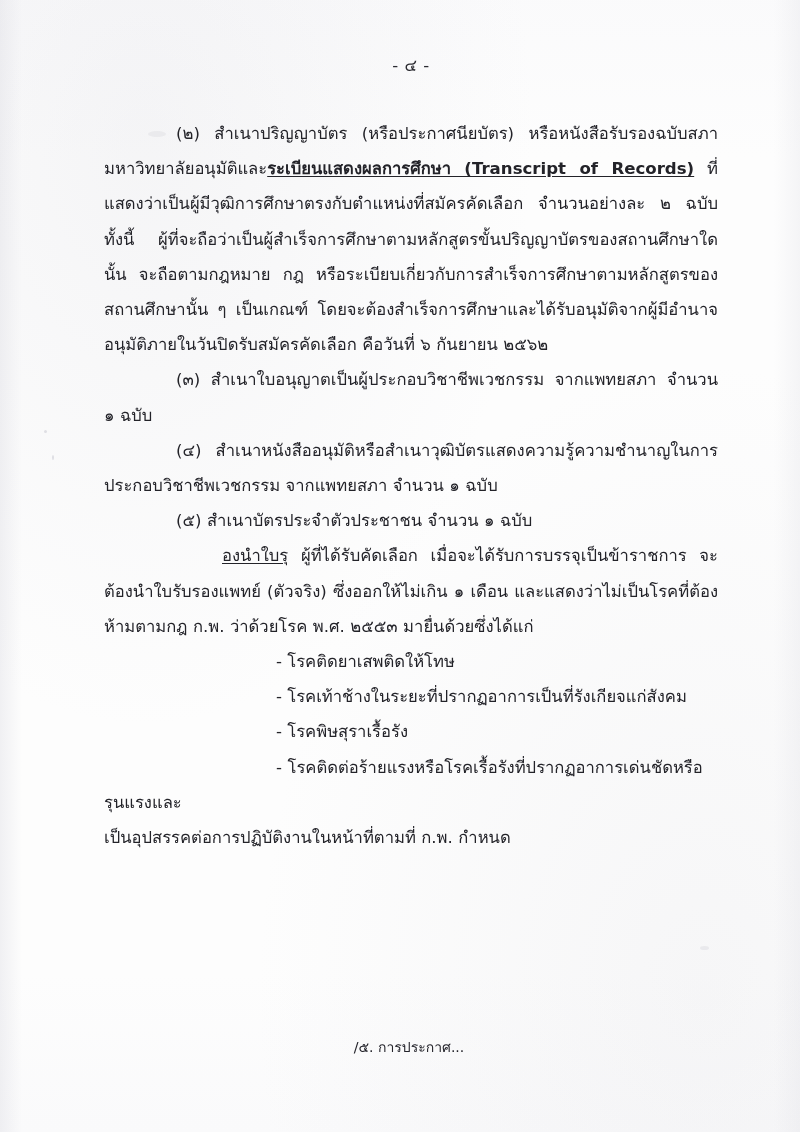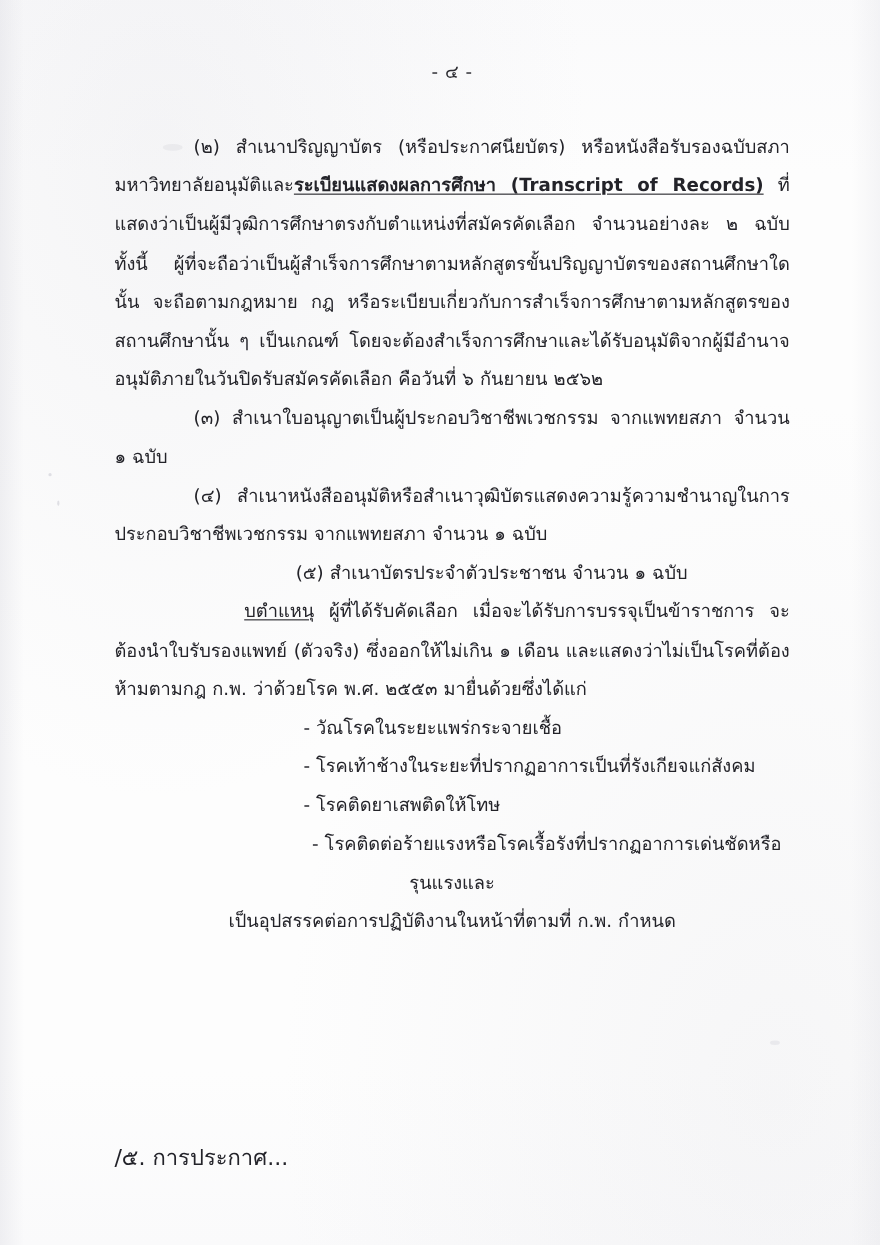--- a/index.html
+++ b/index.html
@@ -97,21 +97,21 @@
   p.para.indented {
     text-indent: 72px;
   }
   p.para.indent-wide {
     text-indent: 118px;
   }
   p.para.noindent {
     text-indent: 0;
   }
   p.para.nojust {
-    text-align: center;
+    text-align: left;
   }
 
   .u-bold {
     font-weight: bold;
     text-decoration: underline;
     text-underline-offset: 2px;
   }
   .u-plain {
     text-decoration: underline;
     text-underline-offset: 2px;
@@ -128,22 +128,22 @@
     color: #232329;
     padding-left: 172px;
     text-align: left;
   }
 
   .footer-note {
     position: absolute;
     top: 1036px;
     left: 0;
     width: 614px;
-    text-align: left;
-    font-size: 20px;
+    text-align: center;
+    font-size: 14px;
     color: #23232a;
     padding-right: 4px;
     box-sizing: border-box;
   }
 </style>
 </head>
 <body>
 
 <div class="page">
   <div class="scan-tint"></div>
@@ -165,26 +165,26 @@
       <p class="para indented"><span>(๒) สำเนาปริญญาบัตร (หรือประกาศนียบัตร) หรือหนังสือรับรองฉบับ</span><span>สภามหาวิทยาลัยอนุมัติและ</span><span class="u-bold">ระเบียนแสดงผลการศึกษา (Transcript of Records)</span><span> ที่แสดงว่าเป็นผู้มีวุฒิการศึกษาตรงกับตำแหน่งที่สมัครคัดเลือก จำนวนอย่างละ ๒ ฉบับ ทั้งนี้ ผู้ที่จะถือว่าเป็นผู้สำเร็จการศึกษาตามหลักสูตรขั้นปริญญาบัตรของสถานศึกษาใดนั้น จะถือตามกฎหมาย กฎ หรือระเบียบเกี่ยวกับการสำเร็จการศึกษาตามหลักสูตรของสถานศึกษานั้น ๆ เป็นเกณฑ์ โดยจะต้องสำเร็จการศึกษาและได้รับอนุมัติจากผู้มีอำนาจอนุมัติภายในวันปิดรับสมัครคัดเลือก คือวันที่ ๖ กันยายน ๒๕๖๒</span></p>
 
 
       <p class="para indented">(๓) สำเนาใบอนุญาตเป็นผู้ประกอบวิชาชีพเวชกรรม จากแพทยสภา จำนวน ๑ ฉบับ</p>
 
       <p class="para indented">(๔) สำเนาหนังสืออนุมัติหรือสำเนาวุฒิบัตรแสดงความรู้ความชำนาญในการประกอบวิชาชีพเวชกรรม จากแพทยสภา จำนวน ๑ ฉบับ</p>
 
       <p class="para indented nojust">(๕) สำเนาบัตรประจำตัวประชาชน จำนวน ๑ ฉบับ</p>
 
 
-      <p class="para indent-wide"><span class="u-plain">บตำแหนุ</span><span> ผู้ที่ได้รับคัดเลือก เมื่อจะได้รับการบรรจุเป็นข้าราชการ จะต้องนำใบรับรองแพทย์ (ตัวจริง) ซึ่งออกให้ไม่เกิน ๑ เดือน และแสดงว่าไม่เป็นโรคที่ต้องห้ามตามกฎ ก.พ. ว่าด้วยโรค พ.ศ. ๒๕๕๓ มายื่นด้วยซึ่งได้แก่</span></p>
+      <p class="para indent-wide"><span class="u-plain">องนำใบรุ</span><span> ผู้ที่ได้รับคัดเลือก เมื่อจะได้รับการบรรจุเป็นข้าราชการ จะต้องนำใบรับรองแพทย์ (ตัวจริง) ซึ่งออกให้ไม่เกิน ๑ เดือน และแสดงว่าไม่เป็นโรคที่ต้องห้ามตามกฎ ก.พ. ว่าด้วยโรค พ.ศ. ๒๕๕๓ มายื่นด้วยซึ่งได้แก่</span></p>
 
       <ul class="bullet-list">
-        <li>- วัณโรคในระยะแพร่กระจายเชื้อ</li>
+        <li>- โรคติดยาเสพติดให้โทษ</li>
         <li>- โรคเท้าช้างในระยะที่ปรากฏอาการเป็นที่รังเกียจแก่สังคม</li>
-        <li>- โรคติดยาเสพติดให้โทษ</li>
+        <li>- โรคพิษสุราเรื้อรัง</li>
       </ul>
 
       <p class="para nojust" style="text-indent:172px;">- โรคติดต่อร้ายแรงหรือโรคเรื้อรังที่ปรากฏอาการเด่นชัดหรือรุนแรงและ</p>
       <p class="para nojust noindent">เป็นอุปสรรคต่อการปฏิบัติงานในหน้าที่ตามที่ ก.พ. กำหนด</p>
 
     </div>
 
     <div class="footer-note">/๕. การประกาศ...</div>
 
   </div>

